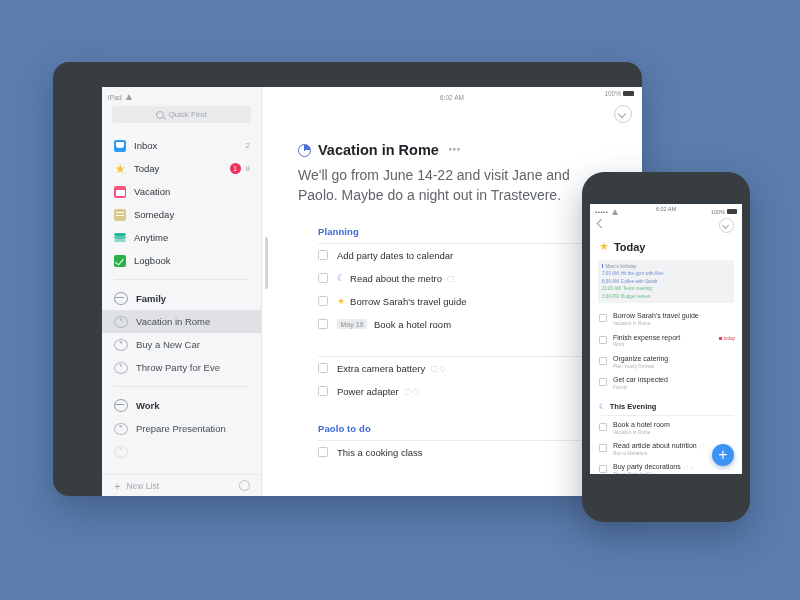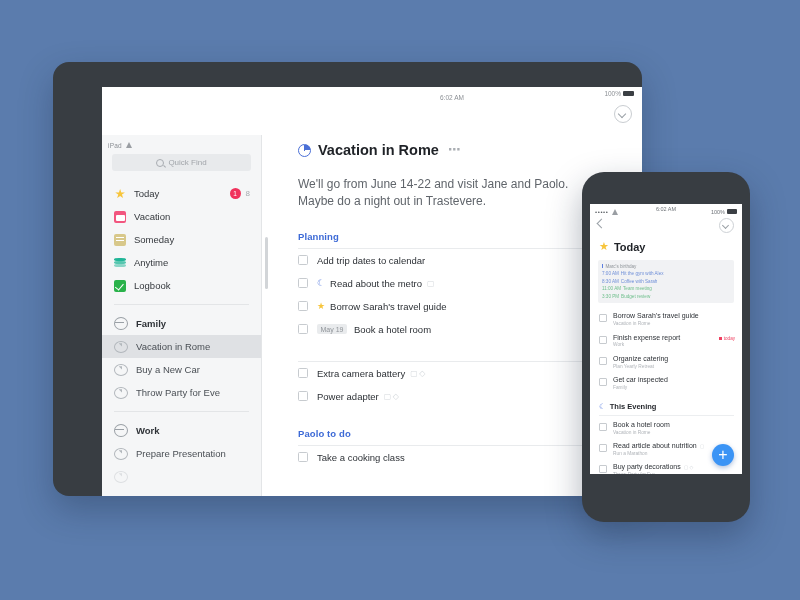--- a/index.html
+++ b/index.html
@@ -20,21 +20,20 @@
   .ipad-screen{
     position:absolute;left:49px;top:25px;width:540px;height:409px;
     background:#ffffff;overflow:hidden;
   }
 
   
   .sidebar{
     position:absolute;left:0;top:0;width:160px;height:100%;
     background:#f5f6f7;border-right:1px solid #e3e5e7;
     box-sizing:border-box;
-    margin-top:48px;
   }
   .ipad-status{
     height:14px;display:flex;align-items:center;gap:4px;
     padding:3px 0 0 6px;font-size:6.5px;color:#8b8f94;letter-spacing:.2px;
   }
   .wifi-ico{display:inline-block;width:7px;height:6px;position:relative;}
   .wifi-ico:before{
     content:"";position:absolute;left:0;bottom:0;width:0;height:0;
     border-left:3.5px solid transparent;border-right:3.5px solid transparent;
     border-bottom:6px solid #9a9ea3;
@@ -160,24 +159,24 @@
   .doc-title{
     display:flex;align-items:center;font-size:14.5px;font-weight:bold;color:#1f2227;
   }
   .pie{
     width:11px;height:11px;border:1.4px solid #4a6fd6;border-radius:50%;
     margin-right:7px;position:relative;background:
       conic-gradient(#4a6fd6 0 25%, transparent 25% 100%);
   }
   .dots{margin-left:9px;color:#a9adb2;font-size:13px;letter-spacing:1.2px;line-height:8px;}
   .doc-note{
-    margin-top:18px;font-size:12px;color:#60656b;line-height:1.45;max-width:300px;
-  }
-
-  .sec{margin-top:20px;}
+    margin-top:7px;font-size:14px;color:#60656b;line-height:1.45;max-width:300px;
+  }
+
+  .sec{margin-top:20px;margin-left:20px;}
   .sec-title{
     font-size:9.5px;font-weight:bold;color:#3d6ad6;letter-spacing:.1px;
   }
   .sec-rule{height:1px;background:#e9ebed;margin:6px 0 0 0;width:322px;}
   .task{
     display:flex;align-items:center;height:23px;font-size:9.5px;color:#2d3136;
   }
   .cbox{
     width:8px;height:8px;border:1.1px solid #c7cbcf;border-radius:1.5px;
     margin-right:9px;flex:0 0 8px;background:#fff;
@@ -280,20 +279,25 @@
           <span class="wifi-ico"></span>
         </div>
 
         <div class="quickfind">
           <span class="qf-mag"></span>
           <span>Quick Find</span>
         </div>
 
         <div class="nav">
 
+          <div class="nav-row">
+            <span class="nav-ico ico-inbox"></span>
+            <span class="nav-label">Inbox</span>
+            <span class="nav-count">2</span>
+          </div>
 
           <div class="nav-row">
             <span class="nav-ico ico-star">★</span>
             <span class="nav-label">Today</span>
             <span class="badge">1</span>
             <span class="nav-count">8</span>
           </div>
 
           <div class="nav-row">
             <span class="nav-ico ico-cal"></span>
@@ -379,21 +383,21 @@
             <span class="dots">⋯</span>
           </div>
           <div class="doc-note">We'll go from June 14-22 and visit Jane and Paolo. Maybe do a night out in Trastevere.</div>
 
           <div class="sec">
             <div class="sec-title">Planning</div>
             <div class="sec-rule"></div>
 
             <div class="task">
               <span class="cbox"></span>
-              <span>Add trip dates to calendar</span>
+              <span>Add party dates to calendar</span>
             </div>
             <div class="task">
               <span class="cbox"></span>
               <span class="moon">☾</span>
               <span>Read about the metro</span>
               <span class="t-mark">▢</span>
             </div>
             <div class="task">
               <span class="cbox"></span>
               <span class="star-s">★</span>
@@ -418,21 +422,21 @@
               <span>Power adapter</span>
               <span class="t-mark">▢◇</span>
             </div>
           </div>
 
           <div class="sec">
             <div class="sec-title">Paolo to do</div>
             <div class="sec-rule"></div>
             <div class="task">
               <span class="cbox"></span>
-              <span>Take a cooking class</span>
+              <span>This a cooking class</span>
             </div>
           </div>
         </div>
       </div>
 
     </div>
   </div>
 
   <div class="iphone">
     <div class="iphone-screen">

